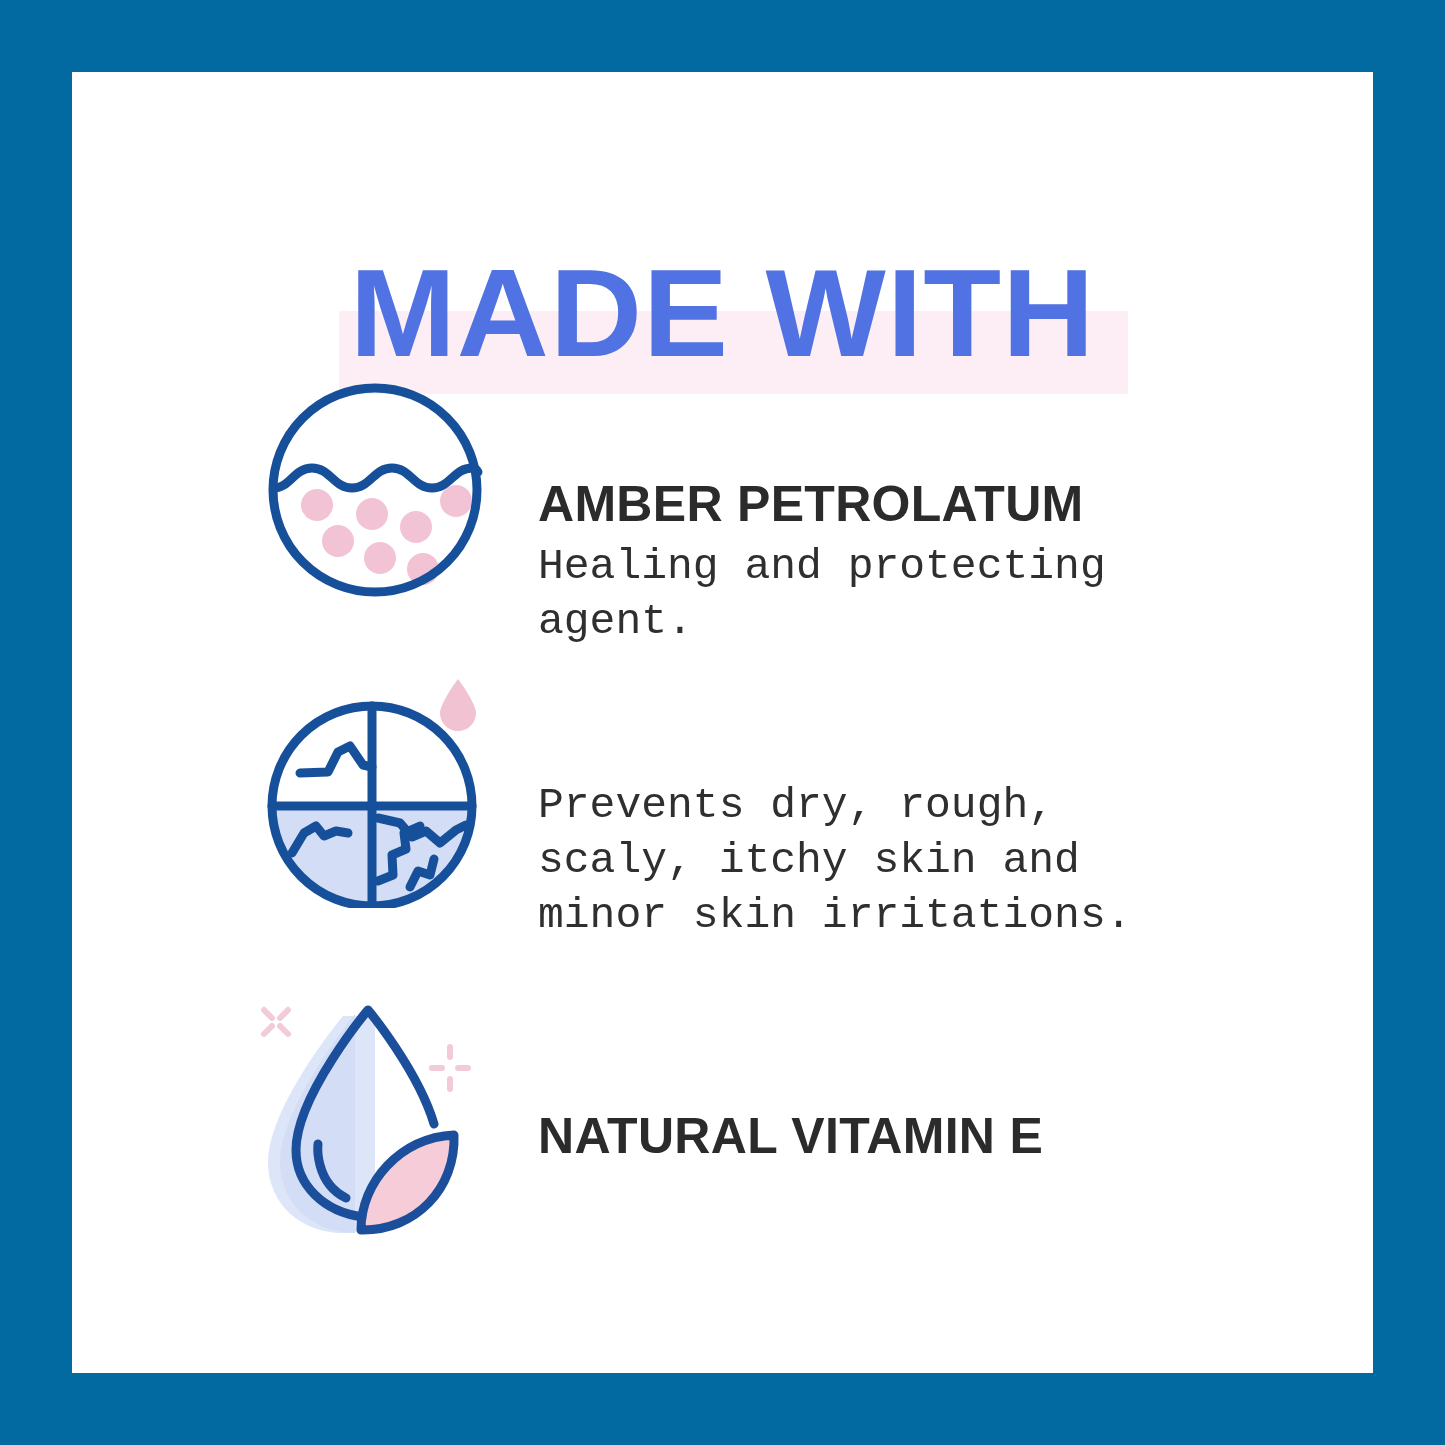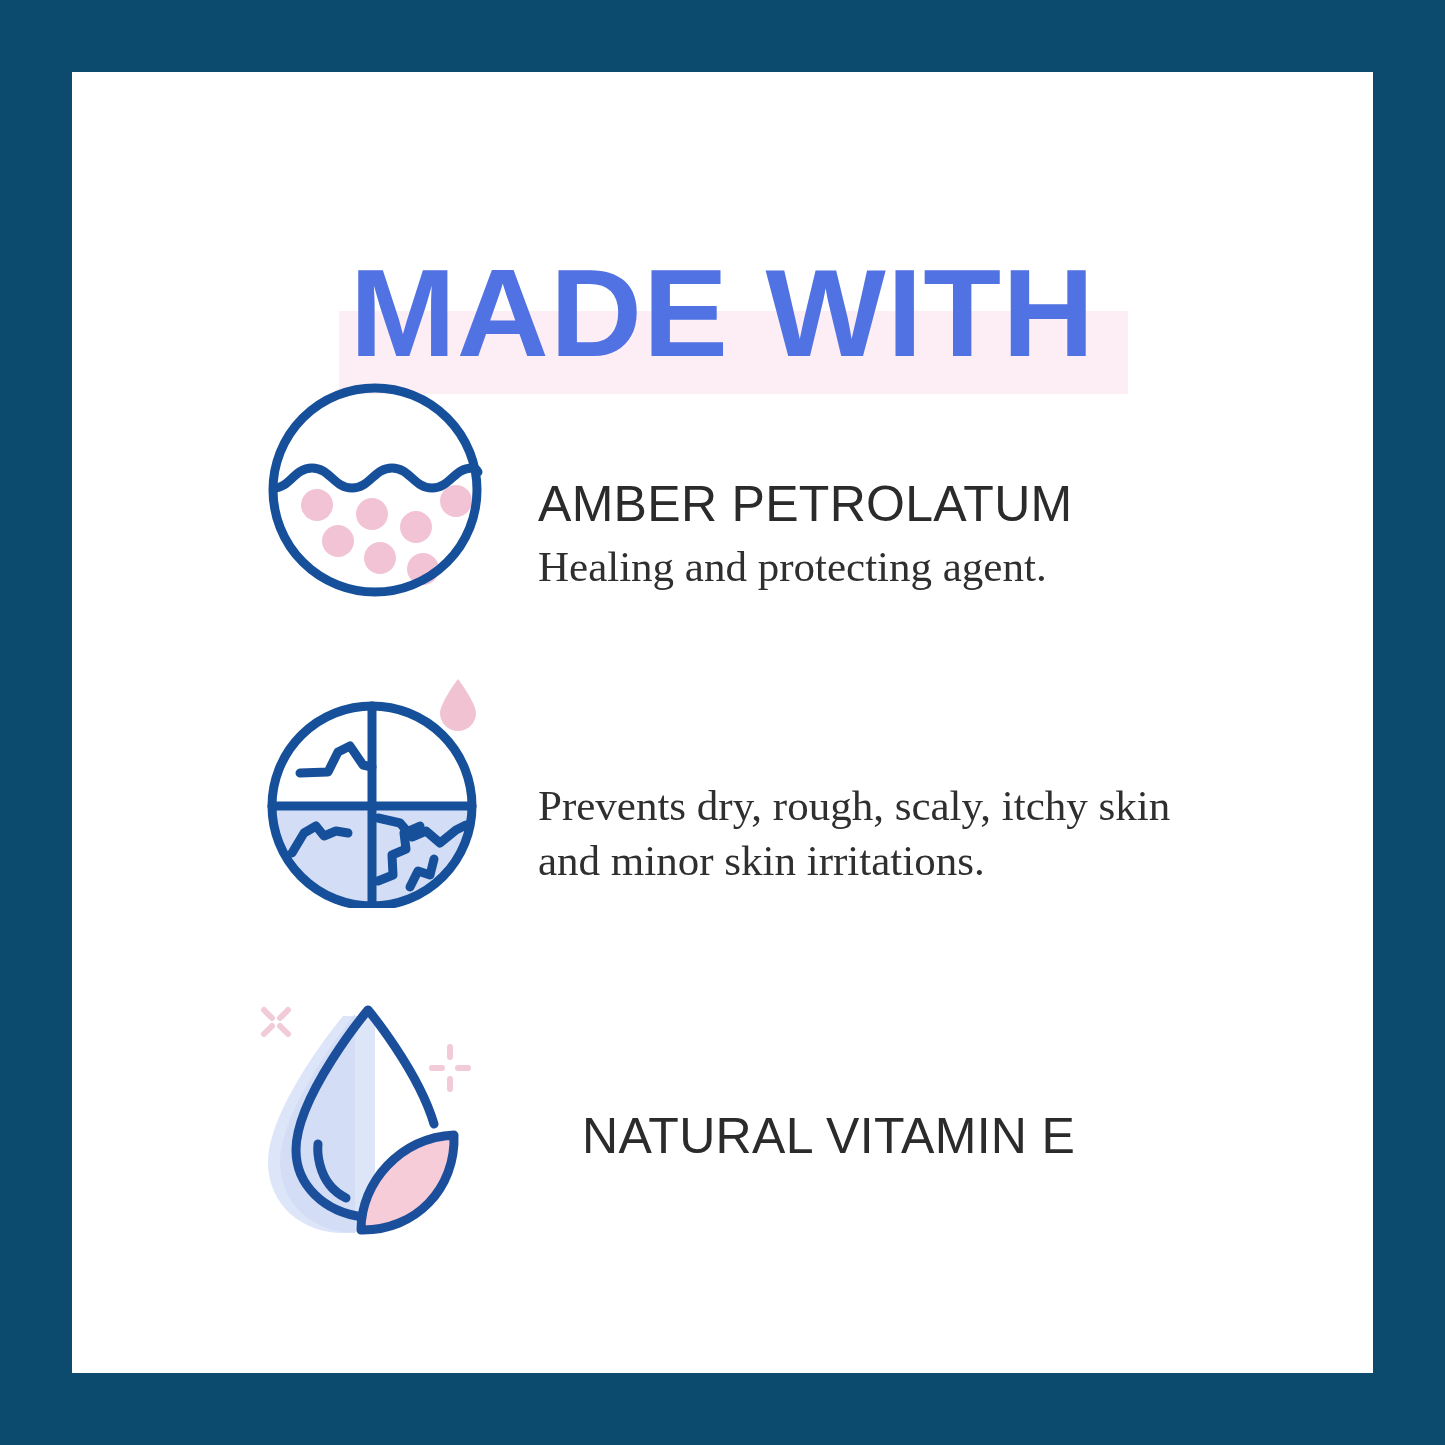--- a/index.html
+++ b/index.html
@@ -10,21 +10,21 @@
     width: 1445px;
     height: 1445px;
     background: #c3daf9;
     font-family: "Liberation Sans", sans-serif;
     overflow: hidden;
   }
   .poster {
     position: relative;
     width: 1445px;
     height: 1445px;
-    background: #0c4a6e;
+    background: #0369a1;
     box-sizing: border-box;
   }
   .card {
     position: absolute;
     left: 72px;
     top: 72px;
     width: 1301px;
     height: 1301px;
     background: #ffffff;
   }
@@ -65,46 +65,46 @@
   
   .row {
     position: absolute;
     display: flex;
     align-items: flex-start;
     left: 178px;
     width: 1060px;
   }
   #row-0 { top: 303px; }
   #row-1 { top: 601px; }
-  #row-2 { top: 930px; gap: 44px; }
+  #row-2 { top: 930px; }
 
   .icon-cell {
     width: 250px;
     flex: 0 0 250px;
     display: flex;
     justify-content: center;
     align-items: flex-start;
   }
   .text-cell {
     flex: 1 1 auto;
     padding-left: 38px;
     box-sizing: border-box;
   }
   .item-title {
     font-family: "Liberation Sans", sans-serif;
-    font-weight: 400;
+    font-weight: 700;
     font-size: 50px;
     line-height: 58px;
     letter-spacing: 0.3px;
     color: #2b2b2b;
     margin: 0;
     white-space: nowrap;
   }
   .item-desc {
-    font-family: Liberation Serif, serif;
+    font-family: Liberation Mono, monospace;
     font-weight: 400;
     font-size: 43px;
     line-height: 55px;
     color: #2f2f2f;
     margin: 6px 0 0 0;
     max-width: 660px;
   }
   #row-0 .text-cell { padding-top: 100px; }
   #row-1 .text-cell { padding-top: 99px; }
   #row-2 .text-cell { padding-top: 105px; }

